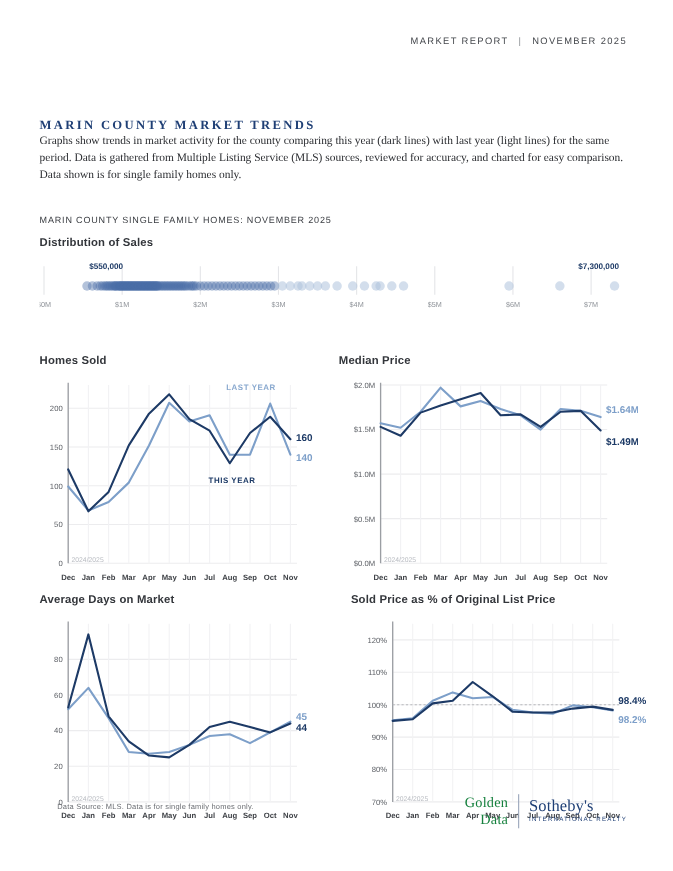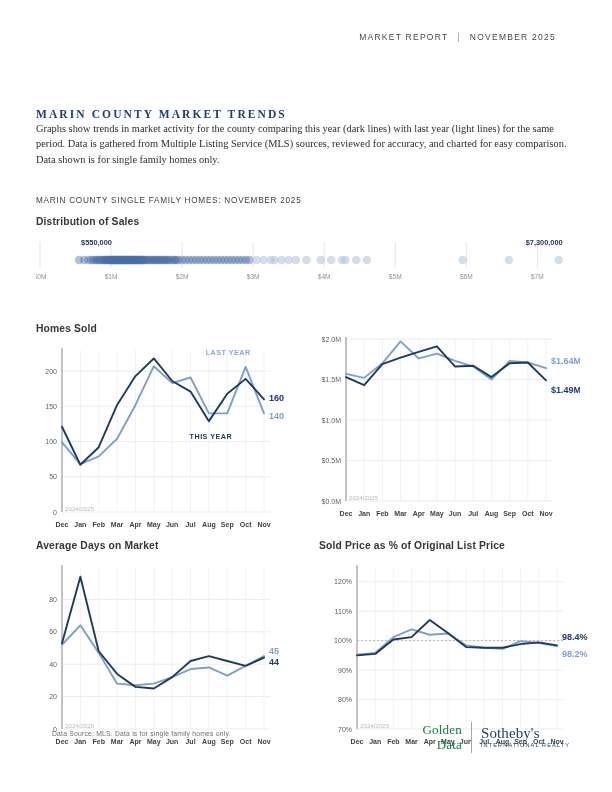--- a/index.html
+++ b/index.html
@@ -6,21 +6,21 @@
   body{
     width:612px;height:792px;background:#ffffff;
     font-family:"Liberation Sans",sans-serif;
     -webkit-font-smoothing:antialiased;
     position:relative;overflow:hidden;
   }
   .page{position:relative;width:612px;height:792px;}
 
   
   .doc-header{
-    position:absolute;top:32px;right:56px;
+    position:absolute;top:32px;right:42px;
     font-size:8.5px;letter-spacing:1.25px;color:#45484d;
     display:flex;align-items:center;gap:9px;
   }
   .doc-header .sep{color:#8a8d92;}
 
   
   .intro{position:absolute;left:36px;top:108px;width:548px;}
   .intro h1{
     margin:0 0 1px 0;
     font-family:"Liberation Serif",serif;
@@ -295,20 +295,21 @@
         <polyline points="26,102.2695652173913 44.36363636363636,124.10434782608695 62.72727272727273,116.35652173913043 81.0909090909091,98.74782608695652 99.45454545454545,64.93913043478261 117.81818181818181,26.19999999999999 136.1818181818182,43.10434782608695 154.54545454545453,37.469565217391306 172.9090909090909,73.39130434782608 191.27272727272728,73.39130434782608 209.63636363636363,26.904347826086962 228,73.39130434782608" fill="none" stroke="#7d9fc9" stroke-width="1.9" stroke-linejoin="round" stroke-linecap="round"></polyline>
         <polyline points="26,86.77391304347827 44.36363636363636,124.80869565217392 62.72727272727273,107.2 81.0909090909091,64.93913043478261 99.45454545454545,36.06086956521739 117.81818181818181,18.45217391304348 136.1818181818182,40.99130434782609 154.54545454545453,51.55652173913043 172.9090909090909,81.13913043478261 191.27272727272728,53.66956521739131 209.63636363636363,38.878260869565224 228,59.30434782608695" fill="none" stroke="#1d3a66" stroke-width="1.9" stroke-linejoin="round" stroke-linecap="round"></polyline>
         <text x="233" y="79.39130434782608" class="endlab-light" text-anchor="start">140</text>
         <text x="233" y="61.30434782608695" class="endlab-dark" text-anchor="start">160</text>
         <text x="192.1909090909091" y="14.904347826086962" class="serieslab-light" text-anchor="middle">LAST YEAR</text>
         <text x="174.9090909090909" y="99.13913043478261" class="serieslab-dark" text-anchor="middle">THIS YEAR</text>
       </svg>
   </div>
 
   <div class="chart" id="chart-median-price">
+    <div class="chart-title">Median Price</div>
     <svg width="272" height="196">
         <line x1="38" y1="172" x2="244" y2="172" stroke="#ececee" stroke-width="1"></line>
         <text x="33" y="174.6" class="axis-txt" text-anchor="end">$0.0M</text>
         <line x1="38" y1="131.5" x2="244" y2="131.5" stroke="#ececee" stroke-width="1"></line>
         <text x="33" y="134.1" class="axis-txt" text-anchor="end">$0.5M</text>
         <line x1="38" y1="91" x2="244" y2="91" stroke="#ececee" stroke-width="1"></line>
         <text x="33" y="93.6" class="axis-txt" text-anchor="end">$1.0M</text>
         <line x1="38" y1="50.5" x2="244" y2="50.5" stroke="#ececee" stroke-width="1"></line>
         <text x="33" y="53.1" class="axis-txt" text-anchor="end">$1.5M</text>
         <line x1="38" y1="10" x2="244" y2="10" stroke="#ececee" stroke-width="1"></line>

